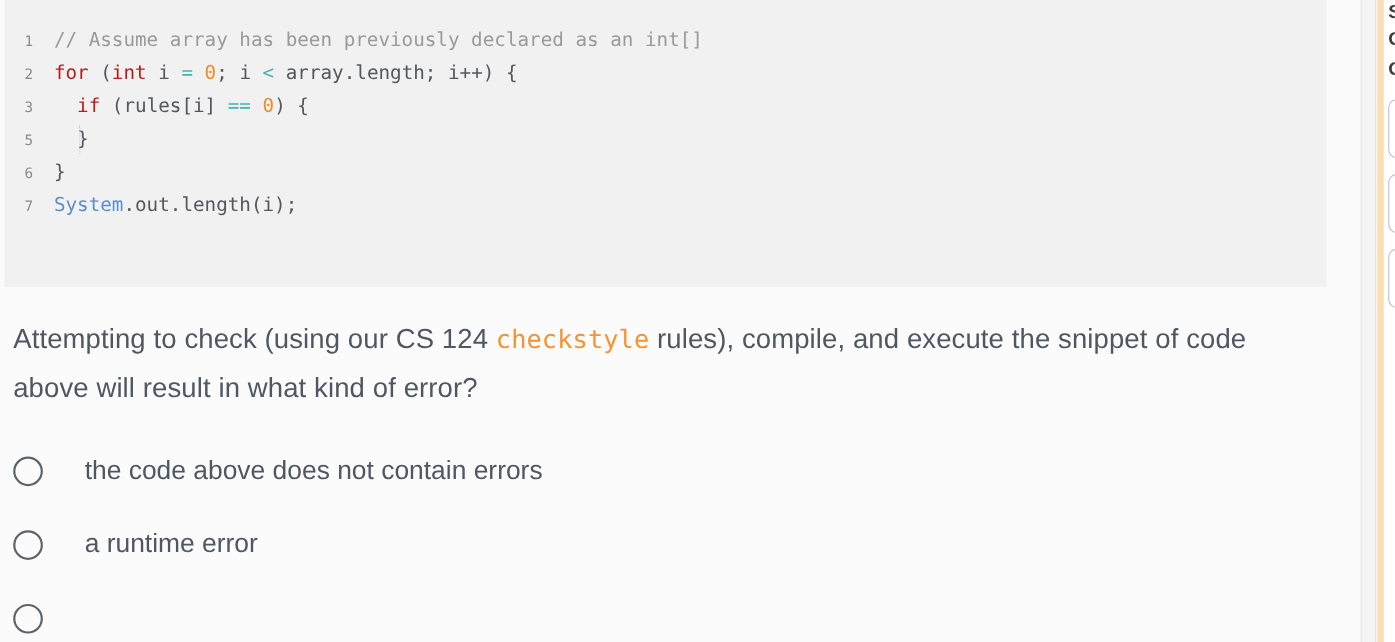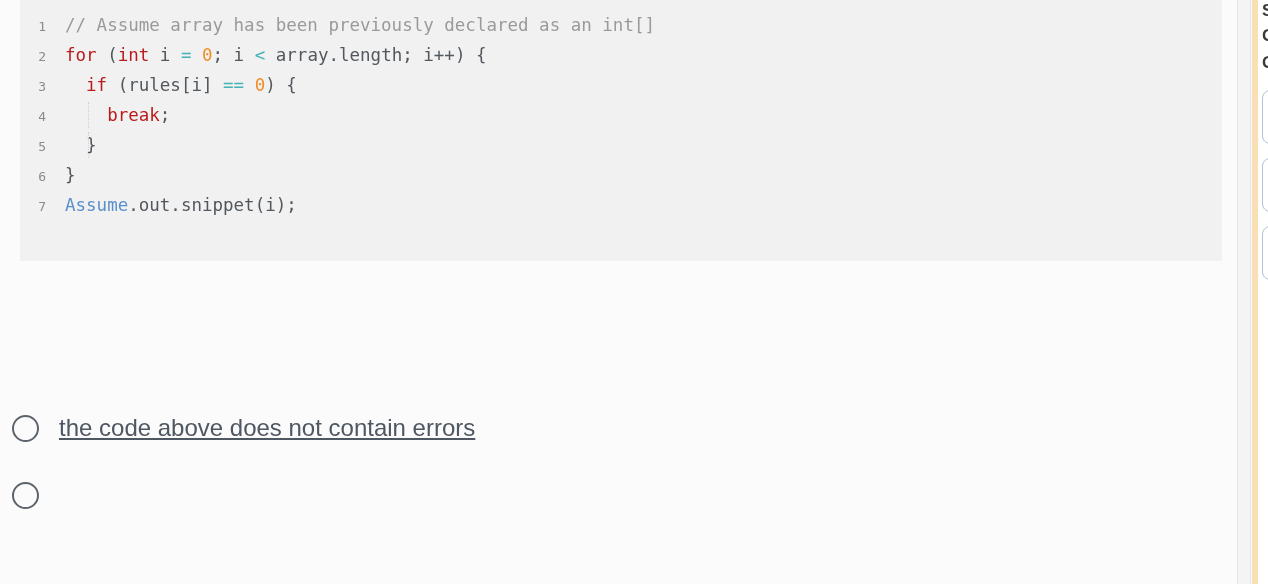--- a/index.html
+++ b/index.html
@@ -30,27 +30,27 @@
     width: 1237px;
     height: 584px;
     background: #fbfbfb;
     overflow: hidden;
     box-sizing: border-box;
   }
 
   
   .code-block {
     position: absolute;
-    left: 20px;
+    left: 4px;
     top: 0;
     width: 1202px;
     height: 261px;
     background: #f1f1f1;
     box-sizing: border-box;
-    padding: 10px 0 26px 0;
+    padding: 22px 0 26px 0;
     overflow: hidden;
   }
   .code-line {
     height: 30px;
     line-height: 30px;
     white-space: pre;
     font-family: "DejaVu Sans Mono", monospace;
     font-size: 17.5px;
     position: relative;
   }
@@ -121,25 +121,24 @@
   .radio {
     width: 27px;
     height: 27px;
     border: 2.5px solid #5e646b;
     border-radius: 50%;
     box-sizing: border-box;
     flex: 0 0 auto;
     background: transparent;
   }
   .option-label {
-    margin-left: 20px;
+    margin-left: 38px;
     font-size: 24px;
     line-height: 30px;
     color: #4e5762;
-    text-decoration: underline;
   }
 
   
   .pane-gutter {
     position: absolute;
     left: 1237px;
     top: 0;
     width: 14px;
     height: 584px;
     background: #f4f4f4;
@@ -196,31 +195,37 @@
 <body>
 
 <div id="root">
 
   <div class="question-pane">
 
     <div class="code-block" id="code-block">
         <div class="code-line"><span class="ln">1</span><span class="code-text"><span class="t-comment">// Assume array has been previously declared as an int[]</span></span></div>
         <div class="code-line"><span class="ln">2</span><span class="code-text"><span class="t-keyword">for</span><span class="t-plain"> (</span><span class="t-keyword">int</span><span class="t-plain"> i </span><span class="t-op">=</span><span class="t-plain"> </span><span class="t-num">0</span><span class="t-plain">; i </span><span class="t-op">&lt;</span><span class="t-plain"> array.length; i++) {</span></span></div>
         <div class="code-line"><span class="ln">3</span><span class="code-text"><span class="t-plain">  </span><span class="t-keyword">if</span><span class="t-plain"> (rules[i] </span><span class="t-op">==</span><span class="t-plain"> </span><span class="t-num">0</span><span class="t-plain">) {</span></span></div>
-        <div class="code-line guide"><span class="ln">4</span><span class="code-text"><span class="t-plain">    </span><span class="t-keyword">break</span><span class="t-plain">;</span></span></div>
         <div class="code-line guide"><span class="ln">5</span><span class="code-text"><span class="t-plain">  }</span></span></div>
         <div class="code-line"><span class="ln">6</span><span class="code-text"><span class="t-plain">}</span></span></div>
-        <div class="code-line"><span class="ln">7</span><span class="code-text"><span class="t-cls">Assume</span><span class="t-plain">.out.snippet(i);</span></span></div>
+        <div class="code-line"><span class="ln">7</span><span class="code-text"><span class="t-cls">System</span><span class="t-plain">.out.length(i);</span></span></div>
       </div>
 
+    <div class="prompt">
+      <span>Attempting to check (using our CS 124 </span><span class="mono-accent">checkstyle</span><span> rules), compile, and execute the snippet of code above will result in what kind of error?</span>
+    </div>
 
     <div class="options" id="options-list">
         <div class="option-row">
           <div class="radio" aria-checked="false"></div>
           <div class="option-label"><span>the code above does not contain errors</span></div>
+        </div>
+        <div class="option-row">
+          <div class="radio" aria-checked="false"></div>
+          <div class="option-label"><span>a runtime error</span></div>
         </div>
         <div class="option-row">
           <div class="radio" aria-checked="false"></div>
         </div>
       </div>
   </div>
 
   <div class="pane-gutter"></div>
 
   <div class="side-panel">

